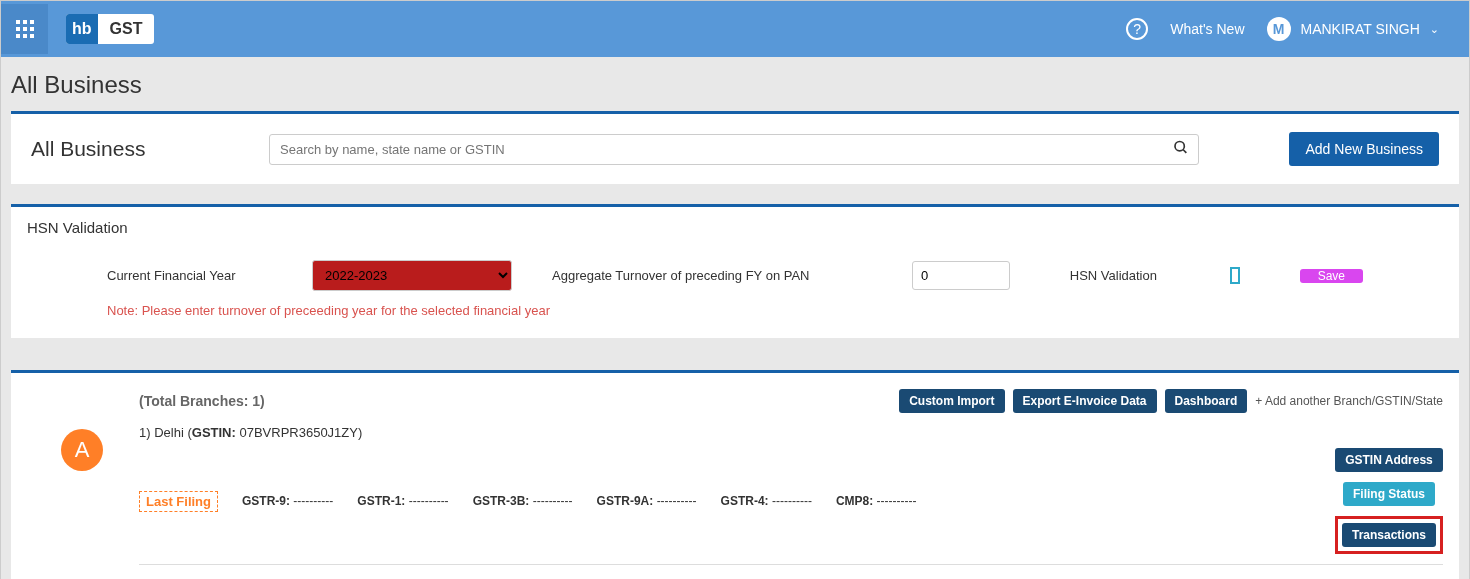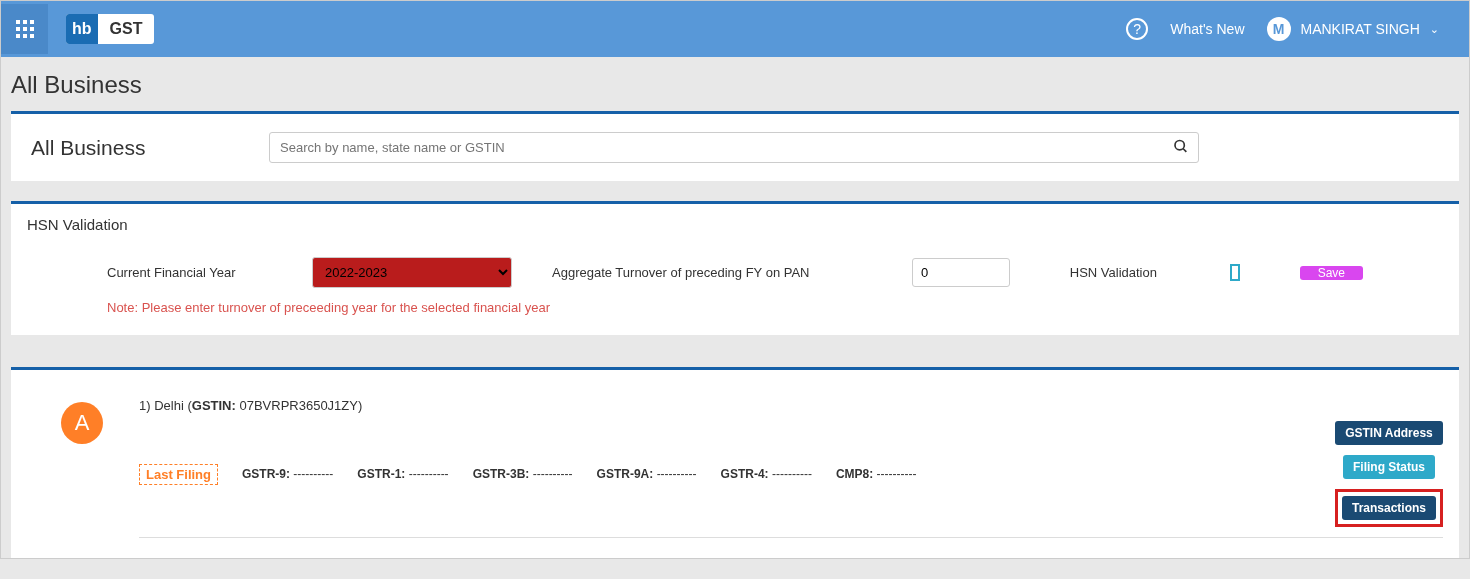--- a/index.html
+++ b/index.html
@@ -310,40 +310,50 @@
       <div class="card-search-title">All Business</div>
       <div class="search-wrap">
         <input type="text" class="search-input" placeholder="Search by name, state name or GSTIN" style="">
         <span class="search-icon">
           <svg width="16" height="16" viewBox="0 0 24 24" fill="none" stroke="currentColor" stroke-width="2.5">
               <circle cx="10" cy="10" r="7"></circle>
               <line x1="20" y1="20" x2="15" y2="15"></line>
             </svg>
         </span>
       </div>
+      <button class="btn-primary">Add New Business</button>
     </div>
   </div>
 
   <div class="card card-hsn">
     <div class="hsn-title">HSN Validation</div>
     <div class="hsn-row">
       <span class="hsn-label" style="min-width:195px;">Current Financial Year</span>
       <select class="hsn-select">
         <option>2022-2023</option>
       </select>
       <span class="hsn-label" style="margin-left:30px;min-width:350px;">Aggregate Turnover of preceding FY on PAN</span>
       <input type="text" class="hsn-input" value="0" style="">
       <span class="hsn-label" style="margin-left:50px;min-width:150px;">HSN Validation</span>
       <div class="hsn-check"></div>
       <button class="btn-save" style="margin-left:50px;">Save</button>
     </div>
     <div class="note">Note: Please enter turnover of preceeding year for the selected financial year</div>
   </div>
 
   <div class="card card-biz">
+    <div class="biz-header">
+      <span class="biz-total">(Total Branches: 1)</span>
+      <div class="biz-actions">
+        <button class="btn-dark">Custom Import</button>
+        <button class="btn-dark">Export E-Invoice Data</button>
+        <button class="btn-dark">Dashboard</button>
+        <span class="add-branch-link">+ Add another Branch/GSTIN/State</span>
+      </div>
+    </div>
     <div class="biz-row">
       <div class="biz-avatar">A</div>
       <div class="biz-body">
         <div class="branch-line">
           <span>1)</span>
           <span>Delhi</span>
           (<span class="gstin-lbl">GSTIN:</span>
           <span>07BVRPR3650J1ZY</span>)
         </div>
         <div class="filing-line">

